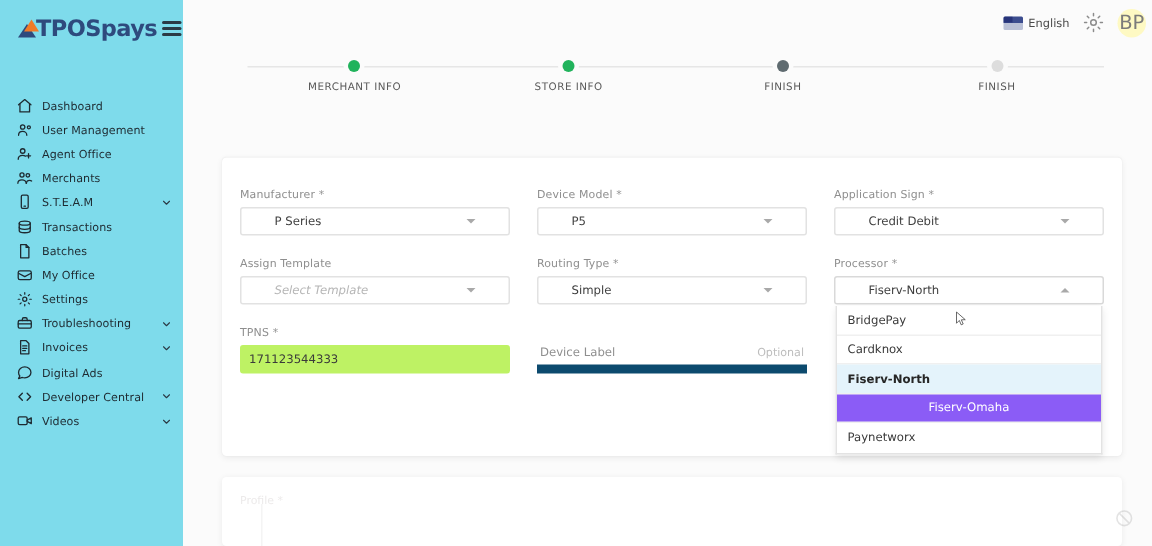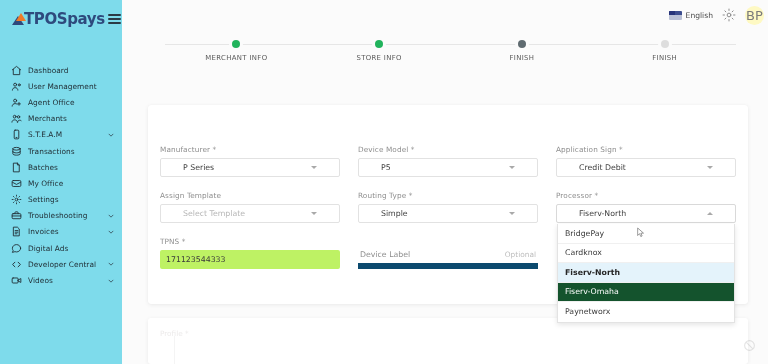--- a/index.html
+++ b/index.html
@@ -134,38 +134,38 @@
   
   .card {
     position: absolute;
     left: 26px; top: 105px;
     width: 600px; height: 199px;
     background: #fff;
     border-radius: 3px;
     box-shadow: 0 1px 4px rgba(0,0,0,0.07), 0 0 1px rgba(0,0,0,0.06);
   }
   .grid {
-    position: absolute; left: 12px; top: 40px; right: 12px;
+    position: absolute; left: 12px; top: 20px; right: 12px;
   }
   .row { display: flex; gap: 18px; }
   .col { flex: 1; }
   .field { margin-bottom: 14px; position: relative; }
   .flabel {
     font-size: 7.3px; color: #8e8e8e; margin-bottom: 4px;
     font-family:"DejaVu Sans", sans-serif; letter-spacing:0.1px;
   }
   .select {
     height: 19px; border: 1px solid #e2e2e2; border-radius: 2px;
     background: #fff; display:flex; align-items:center;
     padding: 0 22px; cursor: pointer; position: relative;
   }
   .select .val {
     font-size: 7.8px; color: #3e3e3e; font-family:"DejaVu Sans", sans-serif;
   }
-  .select .val.ph { color: #b6b6b6; }
+  .select .val.ph { color: #b6b6b6; font-style: italic; }
   .select .arrow {
     margin-left:auto; width:0; height:0;
     border-left:3.2px solid transparent;
     border-right:3.2px solid transparent;
     border-top:3.4px solid #a9a9a9;
   }
   .select.open .arrow {
     border-top: none;
     border-bottom: 3.4px solid #a9a9a9;
   }
@@ -195,21 +195,21 @@
     z-index: 40;
   }
   .dd-item {
     height: 19.5px; display:flex; align-items:center;
     padding: 0 7px; font-size: 7.8px; color:#3a3a3a;
     cursor: pointer; font-family:"DejaVu Sans", sans-serif;
     border-bottom: 1px solid #f0f0f0;
   }
   .dd-item:last-child { border-bottom:none; }
   .dd-item.selected { background: #e4f3fb; font-weight: bold; color:#262626; }
-  .dd-item.hover { background: #14532d; color: #fff; }
+  .dd-item.hover { background: #8b5cf6; color: #fff; justify-content: center; }
 
   
   .cursor {
     position: absolute; left: 78px; top: 3px;
     width: 10px; height: 12px; pointer-events: none;
   }
   .cursor svg { width:10px; height:12px; display:block; }
 
   
   .card2 {

